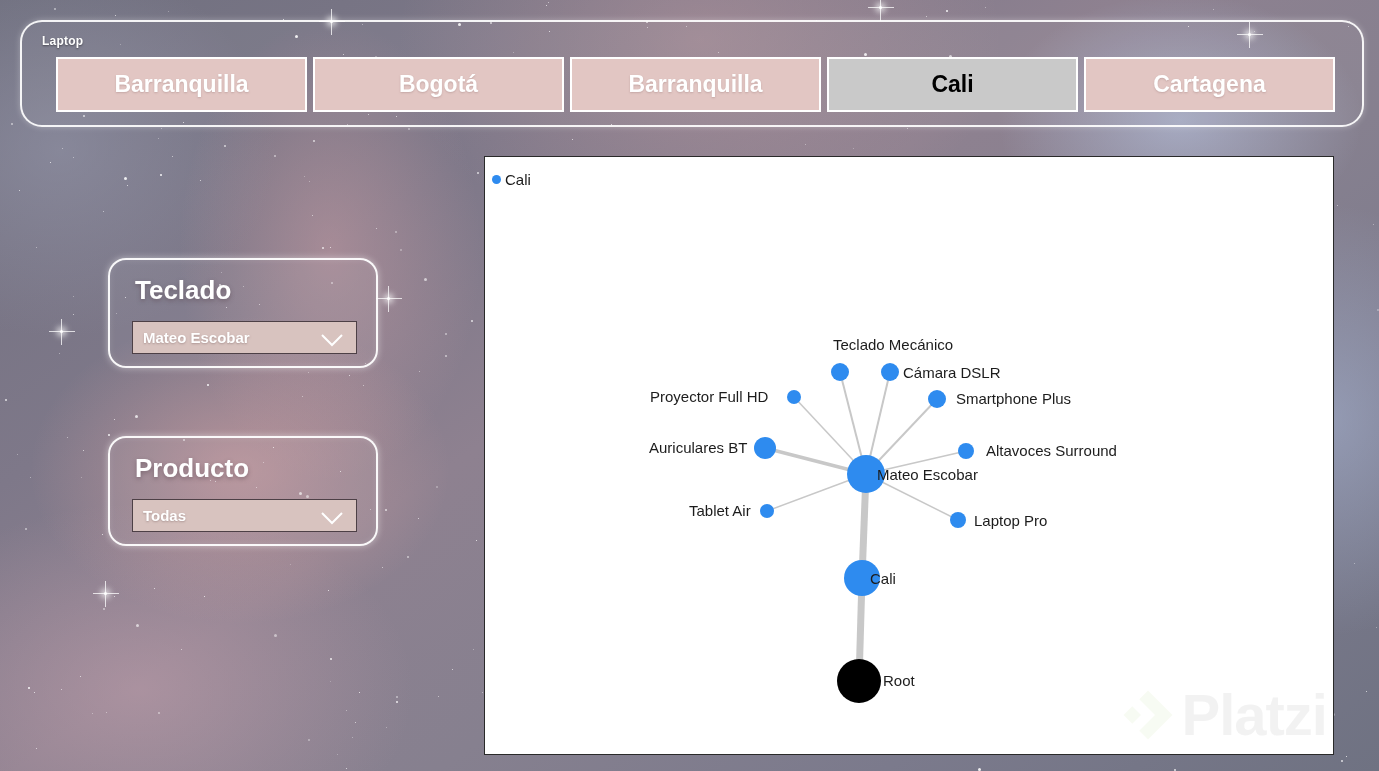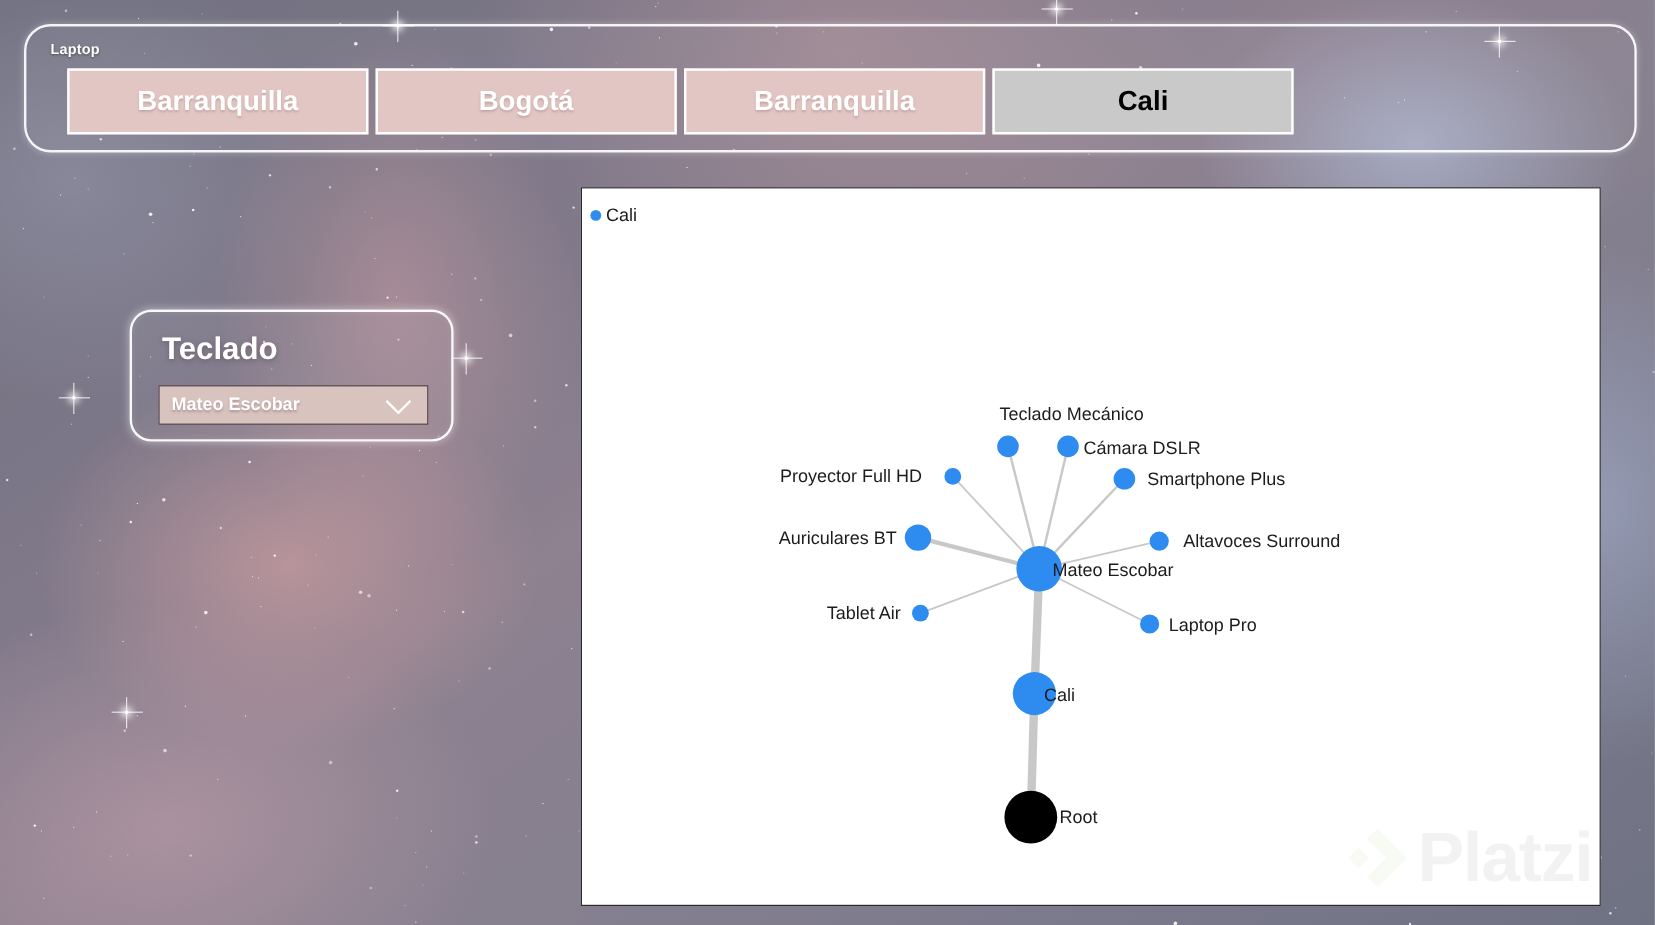--- a/index.html
+++ b/index.html
@@ -515,35 +515,47 @@
       <div class="glint" style="left: 60px; top: 330px;"></div>
     </div>
 
   <div id="city-panel">
     <div id="city-label">Laptop</div>
     <div id="city-buttons">
         <div class="city-btn">Barranquilla</div>
         <div class="city-btn">Bogotá</div>
         <div class="city-btn">Barranquilla</div>
         <div class="city-btn selected">Cali</div>
+        <div class="city-btn">Cartagena</div>
       </div>
   </div>
 
   <div class="filter-card" id="filter-cliente">
     <div class="filter-title">Teclado</div>
     <div class="dropdown">
       <span class="dropdown-value">Mateo Escobar</span>
       <span class="chev">
         <svg width="22" height="13" viewBox="0 0 22 13">
             <path d="M1 1 L11 11 L21 1" fill="none" stroke="#ffffff" stroke-width="2"></path>
           </svg>
       </span>
     </div>
   </div>
 
+  <div class="filter-card" id="filter-producto">
+    <div class="filter-title">Producto</div>
+    <div class="dropdown">
+      <span class="dropdown-value">Todas</span>
+      <span class="chev">
+        <svg width="22" height="13" viewBox="0 0 22 13">
+            <path d="M1 1 L11 11 L21 1" fill="none" stroke="#ffffff" stroke-width="2"></path>
+          </svg>
+      </span>
+    </div>
+  </div>
 
   <div id="graph-panel">
     <div id="legend">
       <span id="legend-dot"></span>
       <span id="legend-text">Cali</span>
     </div>
 
     <svg id="graph-svg" width="850" height="599">
         <line x1="374" y1="524" x2="377" y2="421" stroke="#c8c8c8" stroke-width="7"></line>
         <line x1="377" y1="421" x2="381" y2="317" stroke="#c8c8c8" stroke-width="7"></line>

